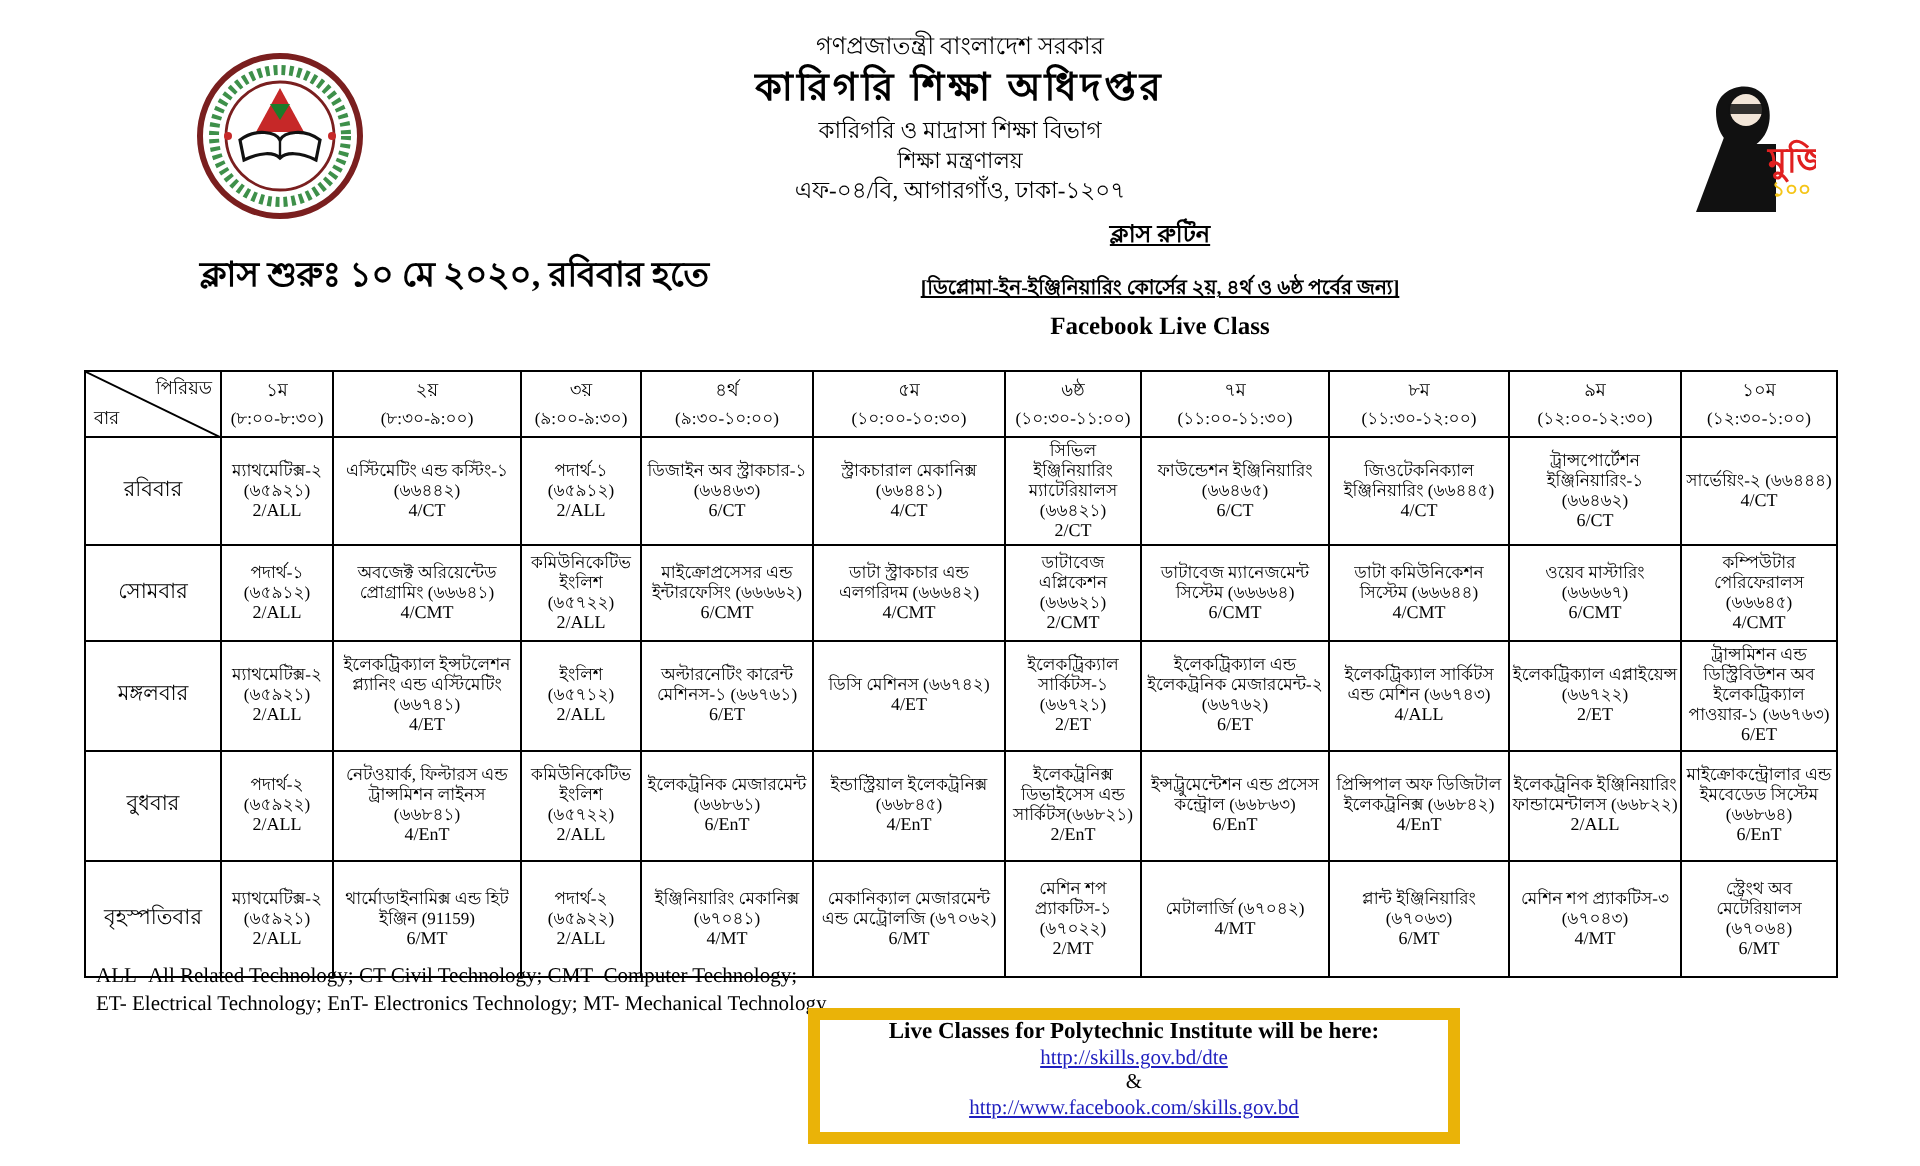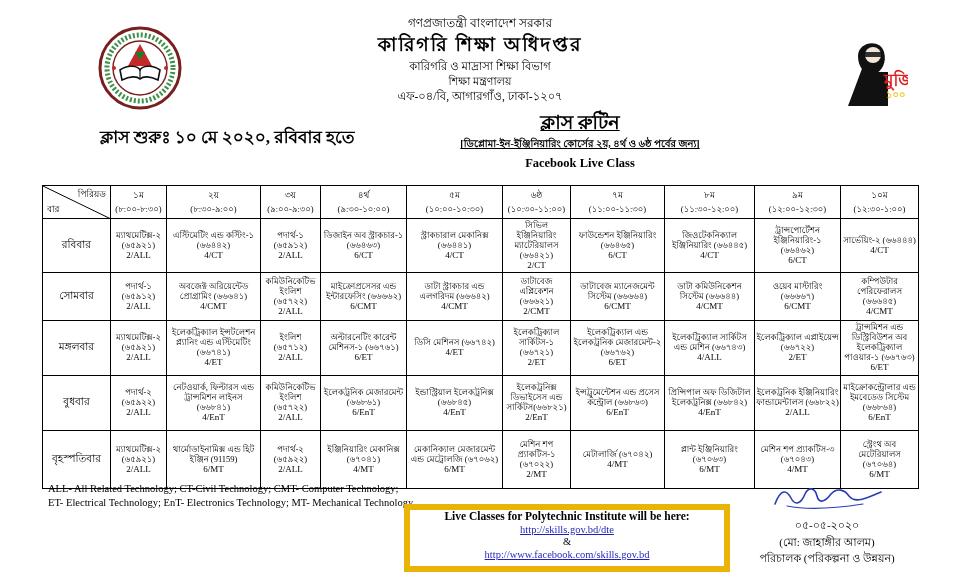--- a/index.html
+++ b/index.html
@@ -12,21 +12,21 @@
   .hdr-l1{font-size:12px;}
   .hdr-l2{font-size:19px;font-weight:bold;letter-spacing:2px;margin:1px 0 2px;}
   .hdr-l3{font-size:11.5px;}
   .hdr-l4{font-size:11px;}
   .hdr-l5{font-size:11.5px;}
   .logo-left{position:absolute;left:98px;top:26px;}
   .logo-right{position:absolute;right:52px;top:28px;}
   
   .class-start{position:absolute;left:100px;top:124px;font-size:17px;font-weight:bold;}
   .routine-title{position:absolute;left:395px;right:195px;top:108px;text-align:center;
-    font-size:19px;font-weight:bold;text-decoration:underline;}
+    font-size:12px;font-weight:bold;text-decoration:underline;}
   .routine-sub{position:absolute;left:330px;right:130px;top:136px;text-align:center;
     font-size:10px;font-weight:bold;text-decoration:underline;}
   .fb-live{position:absolute;left:330px;right:130px;top:156px;text-align:center;
     font-size:12.5px;font-weight:bold;}
   
   .tbl-wrap{position:absolute;left:42px;top:185px;}
   table{border-collapse:collapse;table-layout:fixed;width:876px;}
   th,td{border:1px solid #000;text-align:center;vertical-align:middle;
     padding:1px 1px;overflow:hidden;font-weight:normal;}
   th.corner{position:relative;padding:0;}
@@ -386,23 +386,14 @@
     <div>ET- Electrical Technology; EnT- Electronics Technology; MT- Mechanical Technology</div>
   </div>
 
   <div class="live-box">
     <div class="bt">Live Classes for Polytechnic Institute will be here:</div>
     <a href="#" id="link1" style="color: rgb(31, 31, 191);">http://skills.gov.bd/dte</a>
     <div class="amp">&amp;</div>
     <a href="#" id="link2" style="color: rgb(31, 31, 191);">http://www.facebook.com/skills.gov.bd</a>
   </div>
 
-  <div class="sign-block">
-    <svg width="120" height="26" viewBox="0 0 120 26">
-      <path d="M8 20 C14 4 20 6 24 14 C28 22 34 20 38 10 C42 2 48 4 50 12 C52 20 58 18 64 10 C70 3 78 6 82 12 C88 20 100 14 114 8" fill="none" stroke="#2b3db5" stroke-width="1.6" stroke-linecap="round"></path>
-      <path d="M20 22 C40 26 70 24 96 20" fill="none" stroke="#2b3db5" stroke-width="1.2" stroke-linecap="round"></path>
-    </svg>
-    <div class="sign-date">০৫-০৫-২০২০</div>
-    <div class="sign-name">(মো: জাহাঙ্গীর আলম)</div>
-    <div class="sign-desig">পরিচালক (পরিকল্পনা ও উন্নয়ন)</div>
-  </div>
 
 </div>
 
 </body></html>

